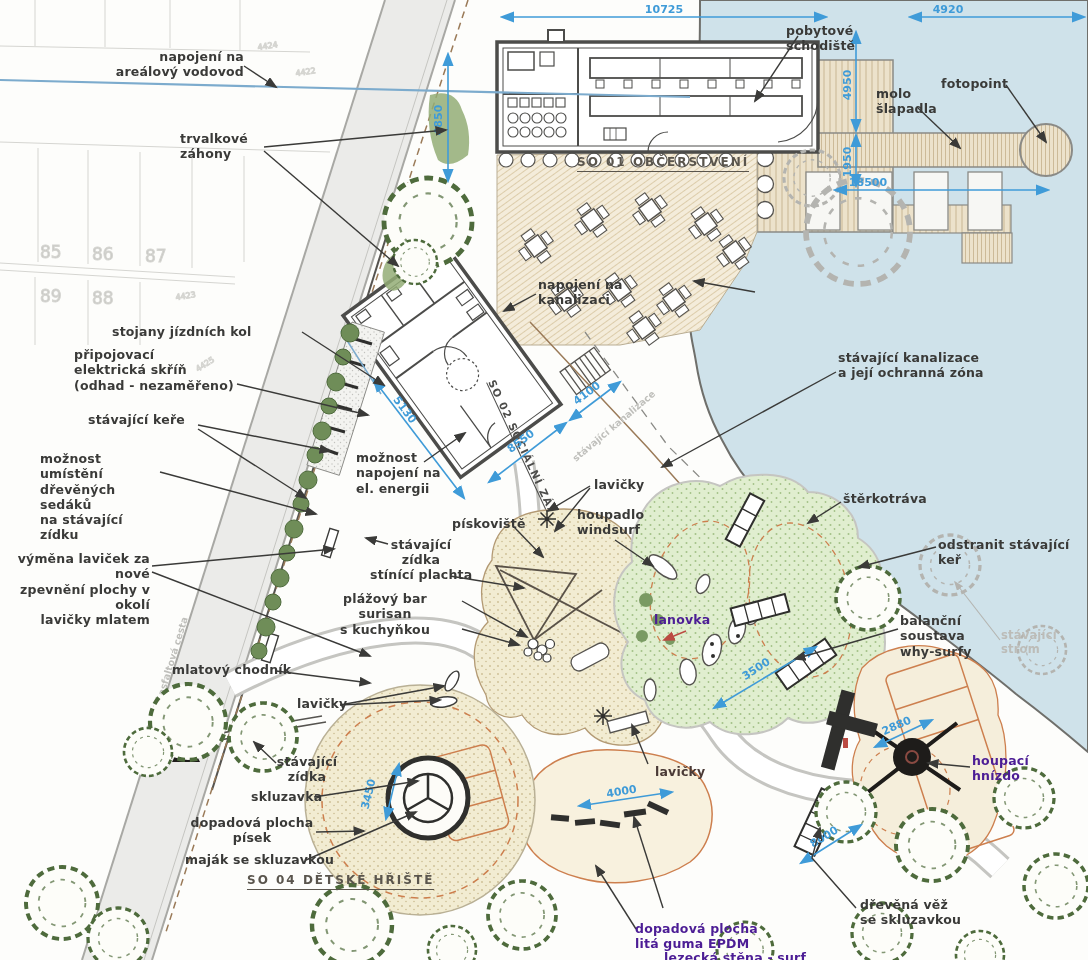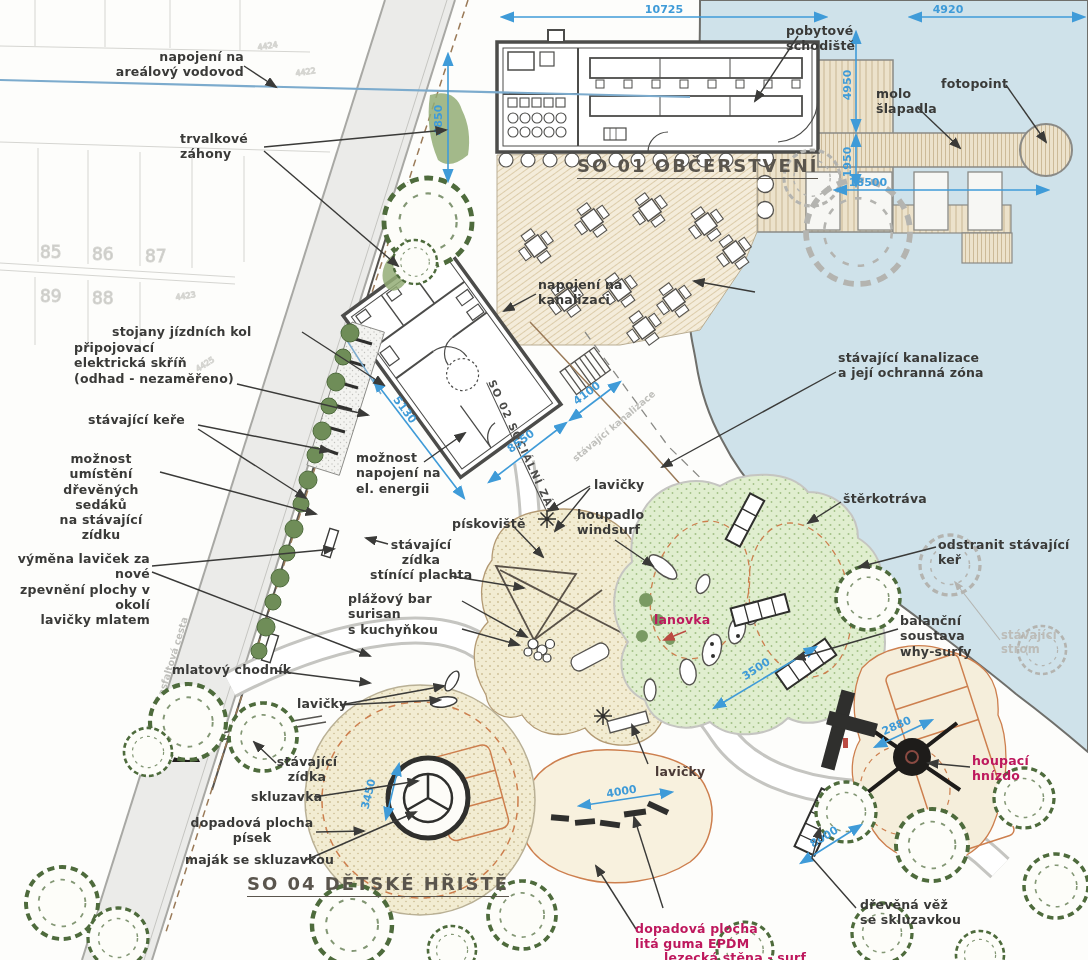--- a/index.html
+++ b/index.html
@@ -1,23 +1,23 @@
 <!DOCTYPE html>
 <html><head>
 <meta charset="utf-8">
 <style>
   html,body{margin:0;padding:0;background:#fdfdfb;}
   #stage{position:relative;width:1088px;height:960px;overflow:hidden;
          font-family:"DejaVu Sans",sans-serif;background:#fdfdfb;}
   #plan-svg{position:absolute;left:0;top:0;}
   .lbl{position:absolute;font:700 12.5px/1.22 "DejaVu Sans",sans-serif;color:#3a3a38;
        white-space:pre-line;letter-spacing:.2px;}
-  .lbl.red{color:#be185d;}
+  .lbl.red{color:#4c1d95;}
   .lbl.faint{color:#bcbcb8;font-size:11.5px;}
-  .lbl.section{color:#5a554d;font-size:18px;letter-spacing:2px;
+  .lbl.section{color:#5a554d;font-size:12px;letter-spacing:2px;
                border-bottom:1.5px solid #5a554d;padding-bottom:1px;white-space:nowrap;}
   .dimtxt{font:700 11px "DejaVu Sans",sans-serif;fill:#3f9bd8;}
   .parceltxt{font:400 17px "DejaVu Sans",sans-serif;fill:#c6c6c2;}
   .codetxt{font:400 8px "DejaVu Sans",sans-serif;fill:#c9c9c5;}
   .ghost{font:700 9.5px "DejaVu Sans",sans-serif;fill:#bfbfbb;}
 </style>
 </head>
 <body>
 
 <div id="stage">
@@ -522,43 +522,43 @@
 záhony</div>
 <div class="lbl" style="left:786px;top:23px;width:100px">pobytové
 schodiště</div>
 <div class="lbl" style="left:876px;top:86px;width:80px">molo
 šlapadla</div>
 <div class="lbl" style="left:941px;top:76px">fotopoint</div>
 <div class="lbl section" style="left:577px;top:155px">SO 01 OBČERSTVENÍ</div>
 <div class="lbl" style="left:838px;top:350px;width:170px">stávající kanalizace
 a její ochranná zóna</div>
 <div class="lbl" style="left:112px;top:324px">stojany jízdních kol</div>
-<div class="lbl" style="left:74px;top:340px;width:170px">připojovací
+<div class="lbl" style="left:74px;top:347px;width:170px">připojovací
 elektrická skříň
 (odhad - nezaměřeno)</div>
 <div class="lbl" style="left:88px;top:412px">stávající keře</div>
-<div class="lbl" style="left:40px;top:451px;width:122px;text-align:center">možnost umístění
+<div class="lbl" style="left:40px;top:451px;width:122px;">možnost umístění
 dřevěných sedáků
 na stávající zídku</div>
 <div class="lbl" style="left:-12px;top:551px;width:162px;text-align:right">výměna laviček za nové
 zpevnění plochy v okolí
 lavičky mlatem</div>
 <div class="lbl" style="left:538px;top:277px;width:110px">napojení na
 kanalizaci</div>
 <div class="lbl" style="left:356px;top:450px;width:90px">možnost
 napojení na
 el. energii</div>
 <div class="lbl" style="left:594px;top:477px">lavičky</div>
 <div class="lbl" style="left:577px;top:507px;width:90px">houpadlo
 windsurf</div>
 <div class="lbl" style="left:452px;top:516px">pískoviště</div>
 <div class="lbl" style="left:390px;top:537px;width:62px;text-align:center">stávající
 zídka</div>
 <div class="lbl" style="left:370px;top:567px">stínící plachta</div>
-<div class="lbl" style="left:348px;top:591px;width:122px;text-align:left">plážový bar
+<div class="lbl" style="left:324px;top:591px;width:122px;text-align:center">plážový bar
 surisan
 s kuchyňkou</div>
 <div class="lbl" style="left:843px;top:491px">štěrkotráva</div>
 <div class="lbl" style="left:938px;top:537px">odstranit stávající keř</div>
 <div class="lbl" style="left:900px;top:613px;width:125px">balanční soustava
 why-surfy</div>
 <div class="lbl faint" style="left:1001px;top:628px;width:64px">stávající
 strom</div>
 <div class="lbl" style="left:172px;top:662px">mlatový chodník</div>
 <div class="lbl" style="left:297px;top:696px">lavičky</div>

